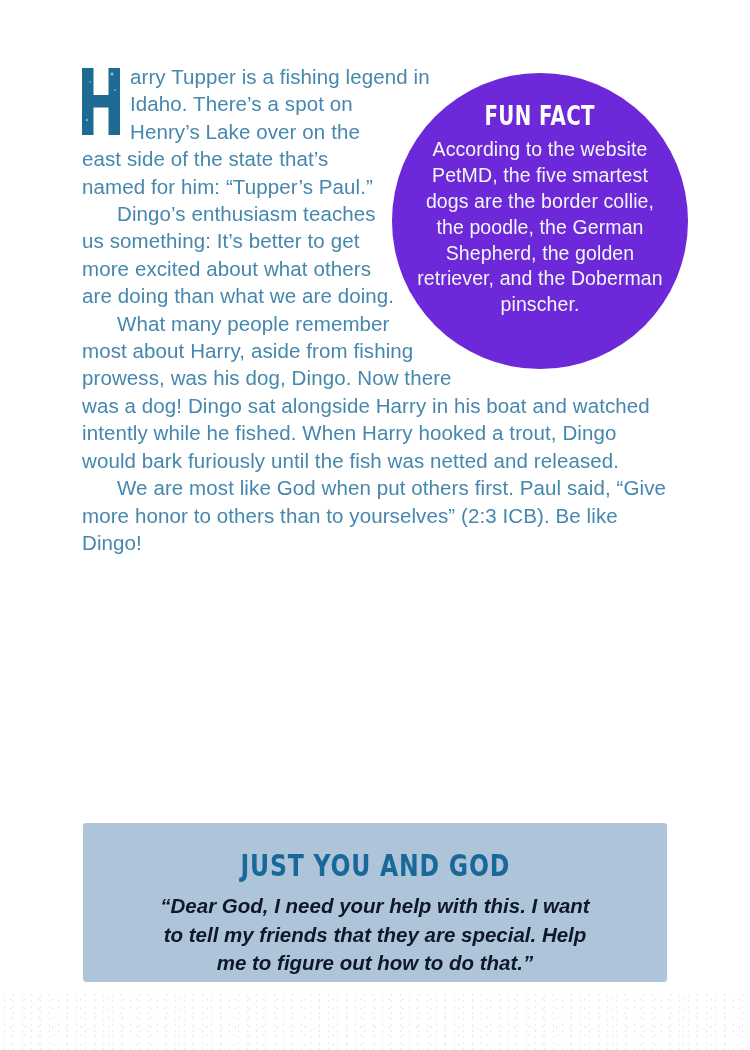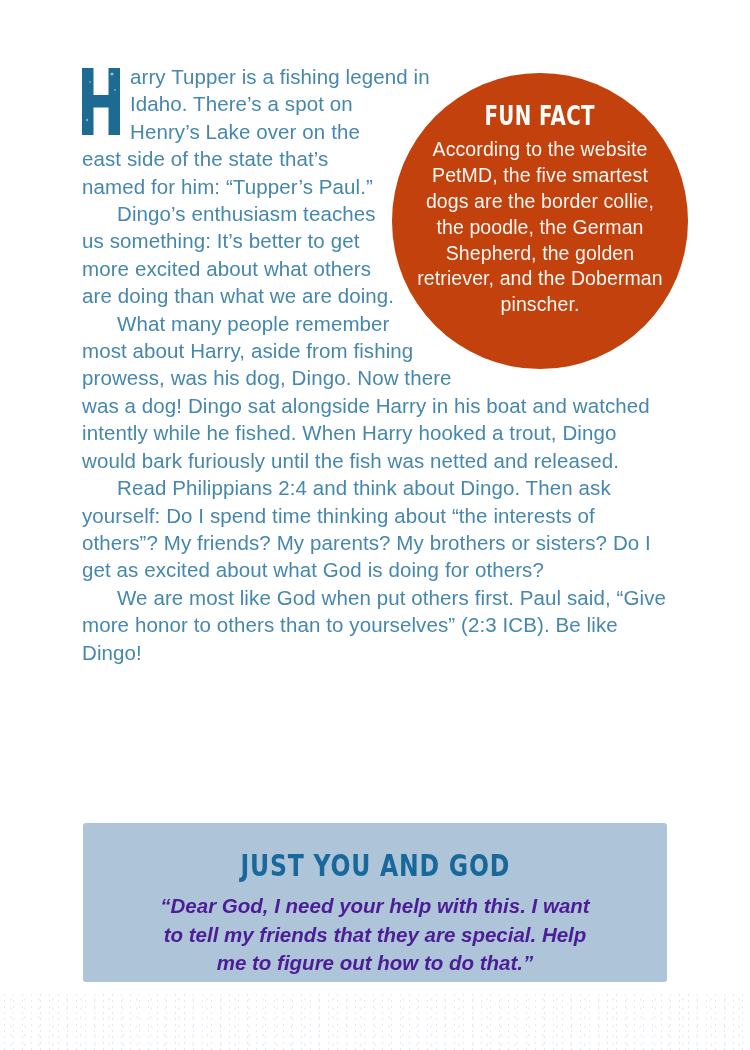--- a/index.html
+++ b/index.html
@@ -35,21 +35,21 @@
   }
   .dropcap svg { display: block; width: 38px; height: 67px; }
 
   
   .funfact {
     float: right;
     width: 296px;
     height: 296px;
     margin: 10px -16px 8px 0;
     border-radius: 50%;
-    background: #c2410c;
+    background: #6d28d9;
     shape-outside: circle(158px at 148px 148px) border-box;
     text-align: center;
     color: #f2f7f4;
     box-sizing: border-box;
     padding-top: 30px;
   }
   .funfact-title {
     font-family: "DejaVu Sans", sans-serif;
     font-weight: bold;
     font-size: 26px;
@@ -90,21 +90,21 @@
     letter-spacing: 1px;
     color: #18689b;
   }
   .prayer-body {
     width: 430px;
     margin: 9px auto 0;
     font-style: italic;
     font-weight: bold;
     font-size: 20.5px;
     line-height: 28.5px;
-    color: #4c1d95;
+    color: #0f172a;
   }
 
   
   .texture {
     position: absolute;
     left: 0; right: 0; bottom: 0;
     height: 58px;
     background-image:
       radial-gradient(circle, #ccdcea 0.8px, transparent 1.1px),
       radial-gradient(circle, #dde8f2 1px, transparent 1.3px);
@@ -137,21 +137,20 @@
           <circle cx="30" cy="6" r="1.6" fill="#ffffff" opacity="0.55"></circle>
           <circle cx="5" cy="52" r="1.2" fill="#ffffff" opacity="0.45"></circle>
           <circle cx="33" cy="22" r="1.1" fill="#ffffff" opacity="0.4"></circle>
           <circle cx="8" cy="14" r="0.9" fill="#ffffff" opacity="0.4"></circle>
         </svg>
       </span><span>arry Tupper is a fishing legend in Idaho. There’s a spot on Henry’s Lake over on the east side of the state that’s named for him: “Tupper’s Paul.”</span>
     </p>
 
     <p class="para">Dingo’s enthusiasm teaches us something: It’s better to get more excited about what others are doing than what we are doing.</p>
     <p class="para">What many people remem­ber most about Harry, aside from fishing prowess, was his dog, Dingo. Now there was a dog! Dingo sat alongside Harry in his boat and watched intently while he fished. When Harry hooked a trout, Dingo would bark furiously until the fish was netted and released.</p>
-    <p class="para">Read Philippians 2:4 and think about Dingo. Then ask yourself: Do I spend time thinking about “the interests of others”? My friends? My parents? My brothers or sisters? Do I get as excited about what God is doing for others?</p>
     <p class="para">We are most like God when put others first. Paul said, “Give more honor to others than to yourselves” (2:3 ICB). Be like Dingo!</p>
   </div>
 
   <div class="prayer-box">
     <div class="prayer-title">
       <span class="condensed">JUST YOU AND GOD</span>
     </div>
     <div class="prayer-body">“Dear God, I need your help with this. I want to tell my friends that they are special. Help me to figure out how to do that.”</div>
   </div>
 

